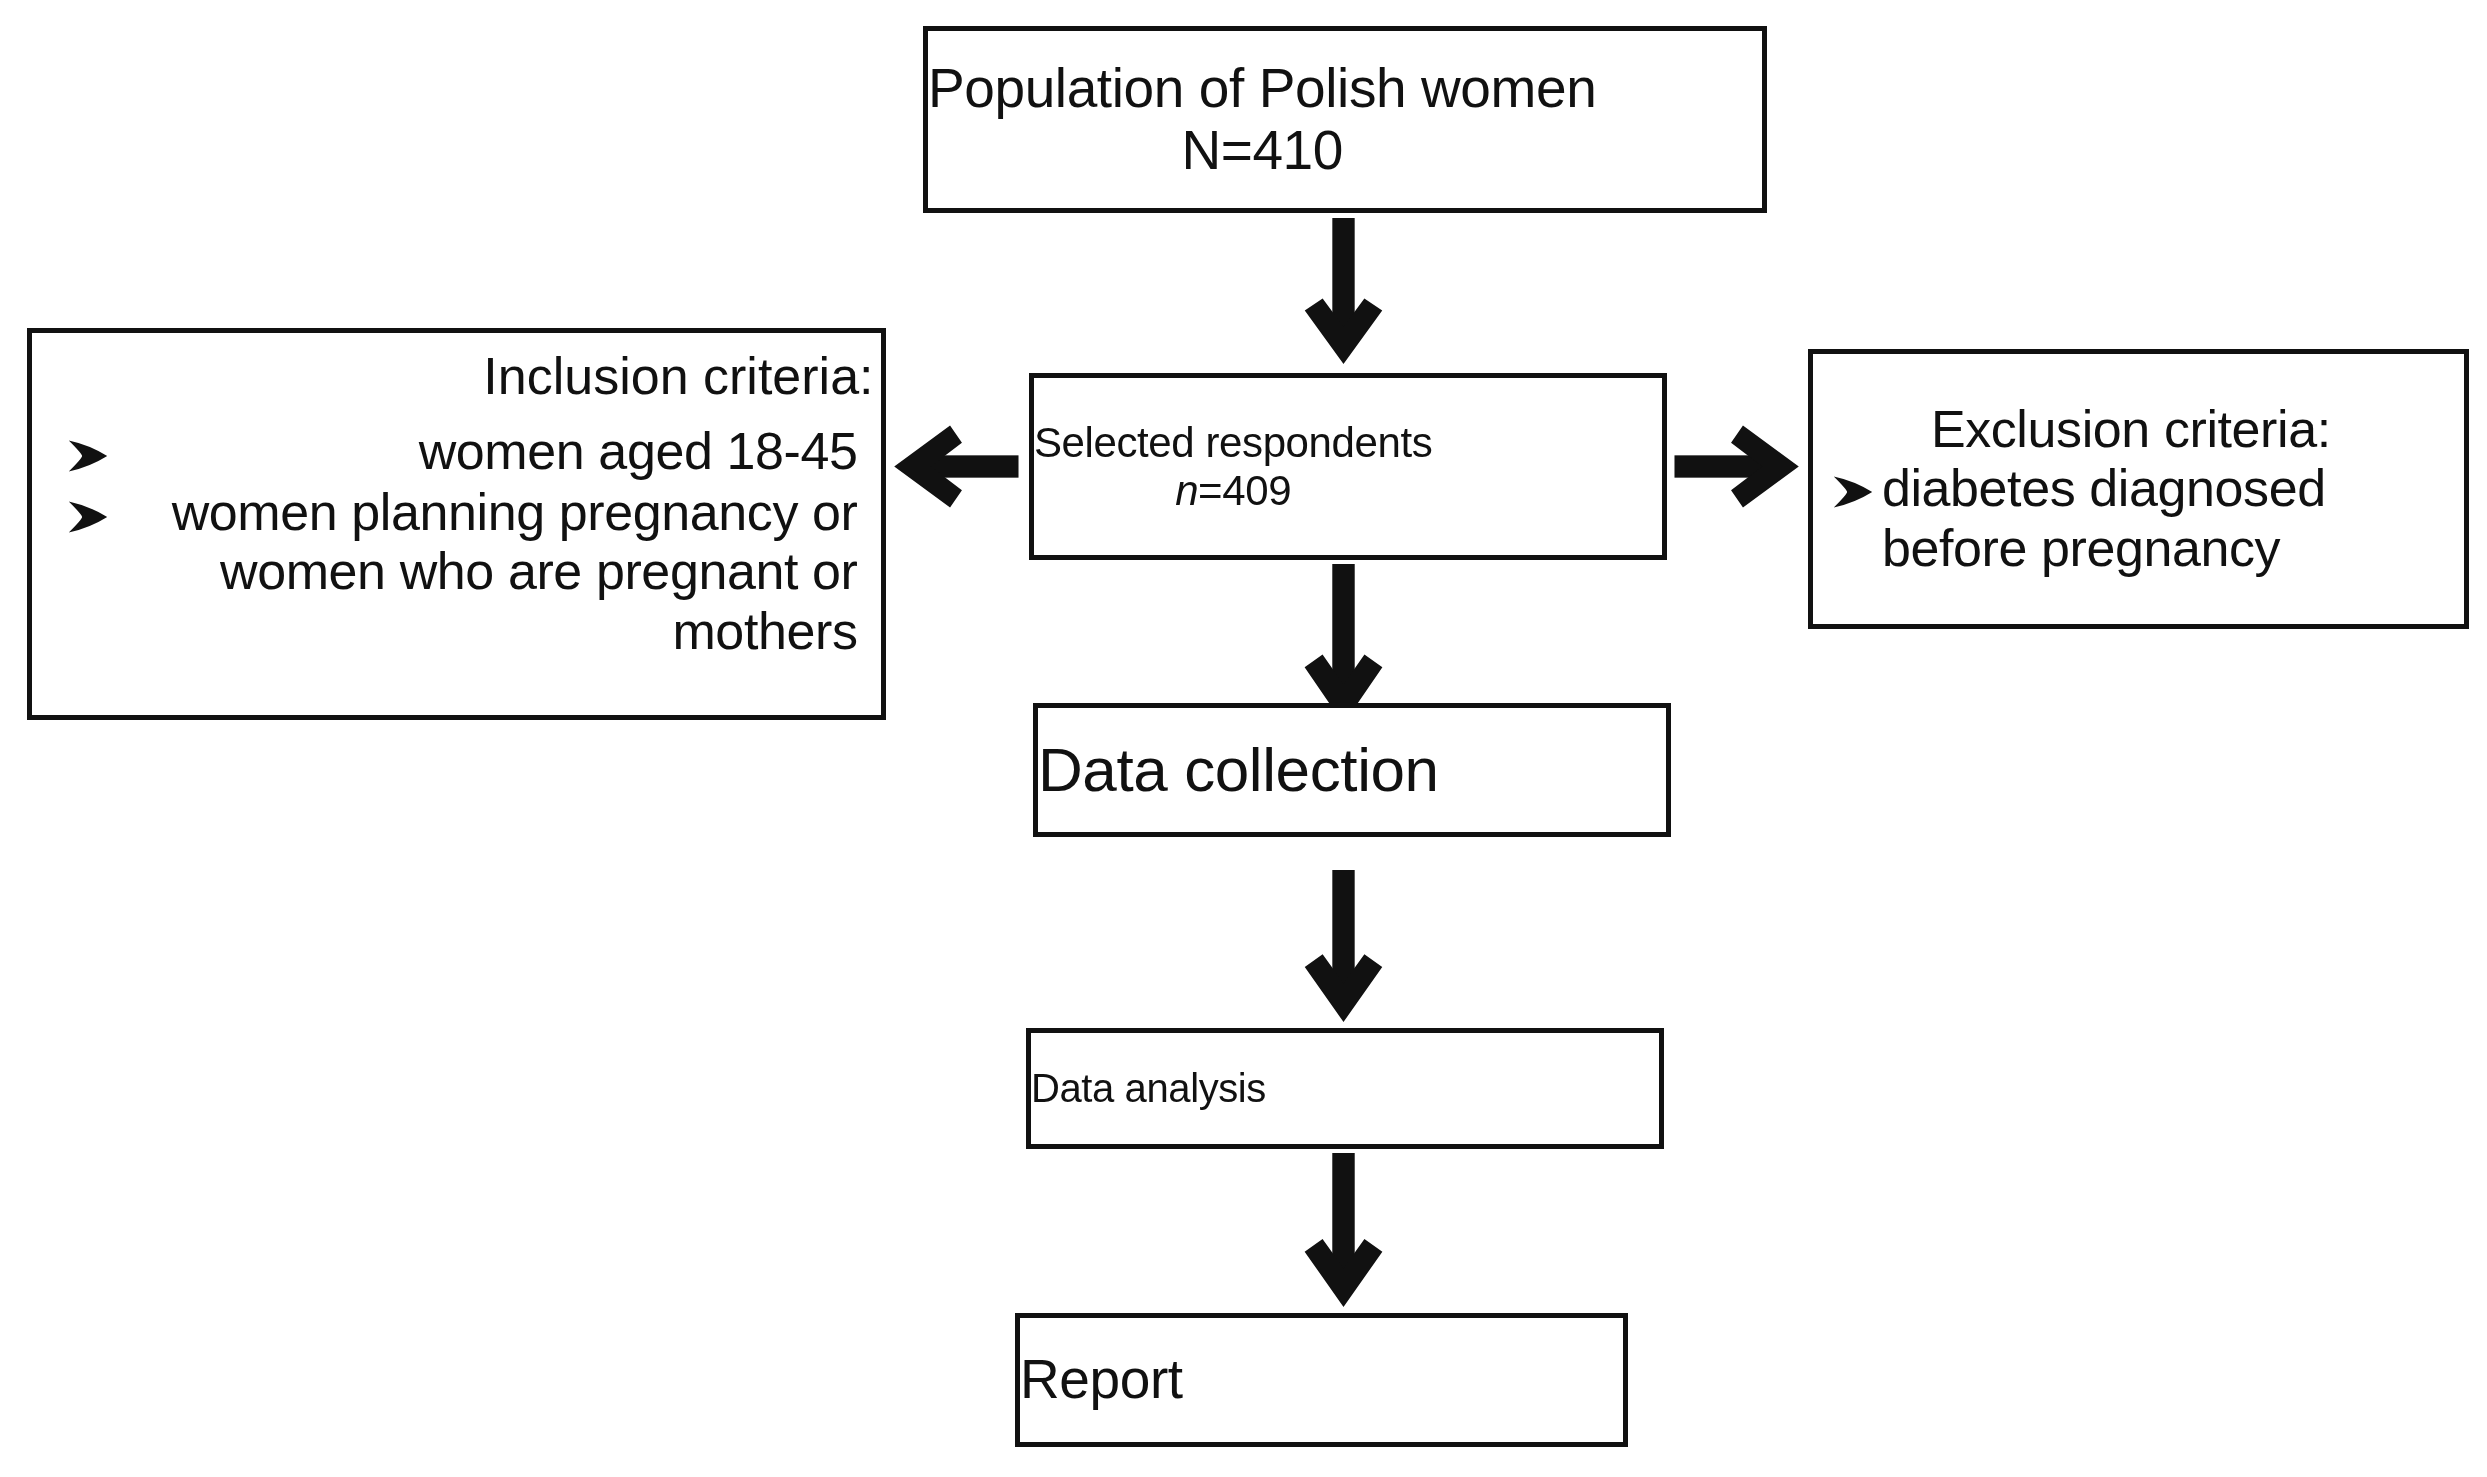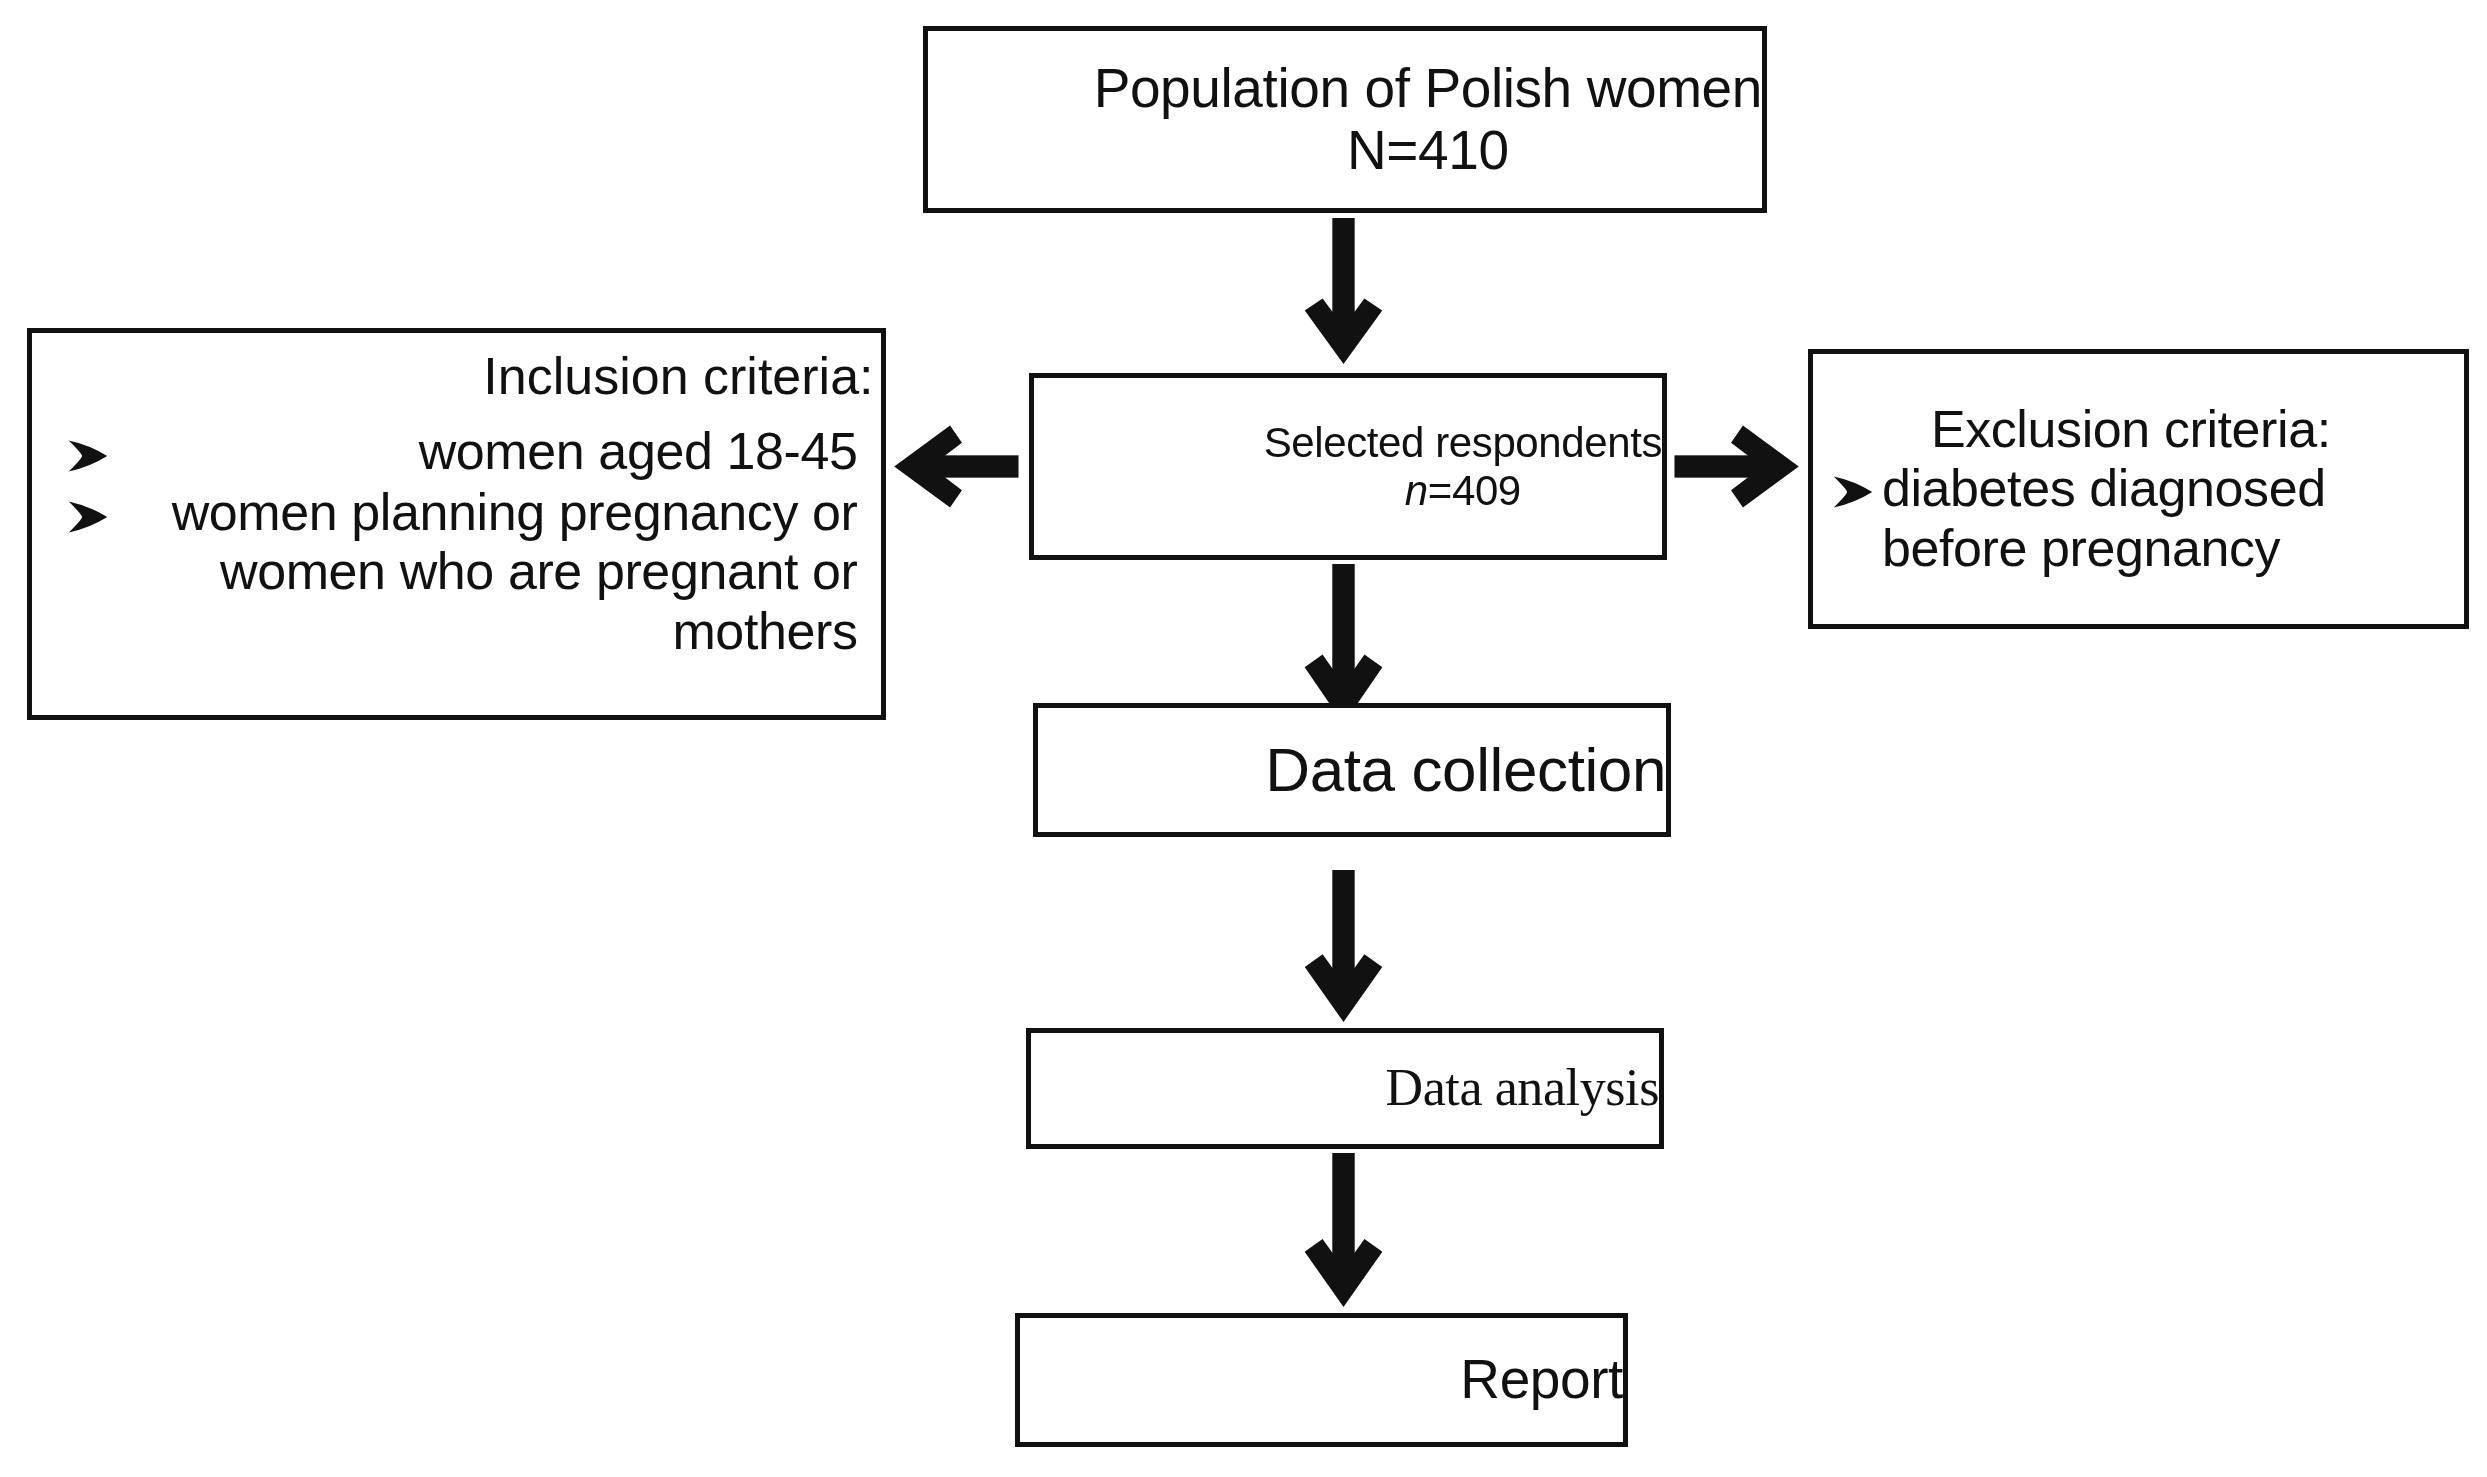--- a/index.html
+++ b/index.html
@@ -16,21 +16,21 @@
     font-family: "Liberation Sans", "DejaVu Sans", sans-serif;
     overflow: hidden;
   }
   .node {
     position: absolute;
     box-sizing: border-box;
     border: 5.2px solid #111111;
     background: #ffffff;
     display: flex;
     align-items: center;
-    justify-content: flex-end;
+    justify-content: flex-start;
     text-align: center;
     color: #111111;
   }
   .node .node-text {
     display: block;
     line-height: 1.12;
     letter-spacing: -0.4px;
   }
   
   #node-population {
@@ -56,22 +56,21 @@
     align-items: center;
     padding: 6px 9px 6px 19.4px;
     text-align: left;
   }
   #node-data-collection {
     left: 1033px; top: 703px; width: 638px; height: 134px;
     font-size: 62px;
   }
   #node-data-analysis {
     left: 1026px; top: 1028px; width: 638px; height: 121px;
-    font-size: 52px;
-    font-family: Liberation Serif, serif;
+    font-size: 40px;
   }
   #node-report {
     left: 1015px; top: 1313px; width: 613px; height: 134px;
     font-size: 55px;
   }
 
   
   .criteria-title {
     display: block;
     margin: 0 0 1.5px 48px;

